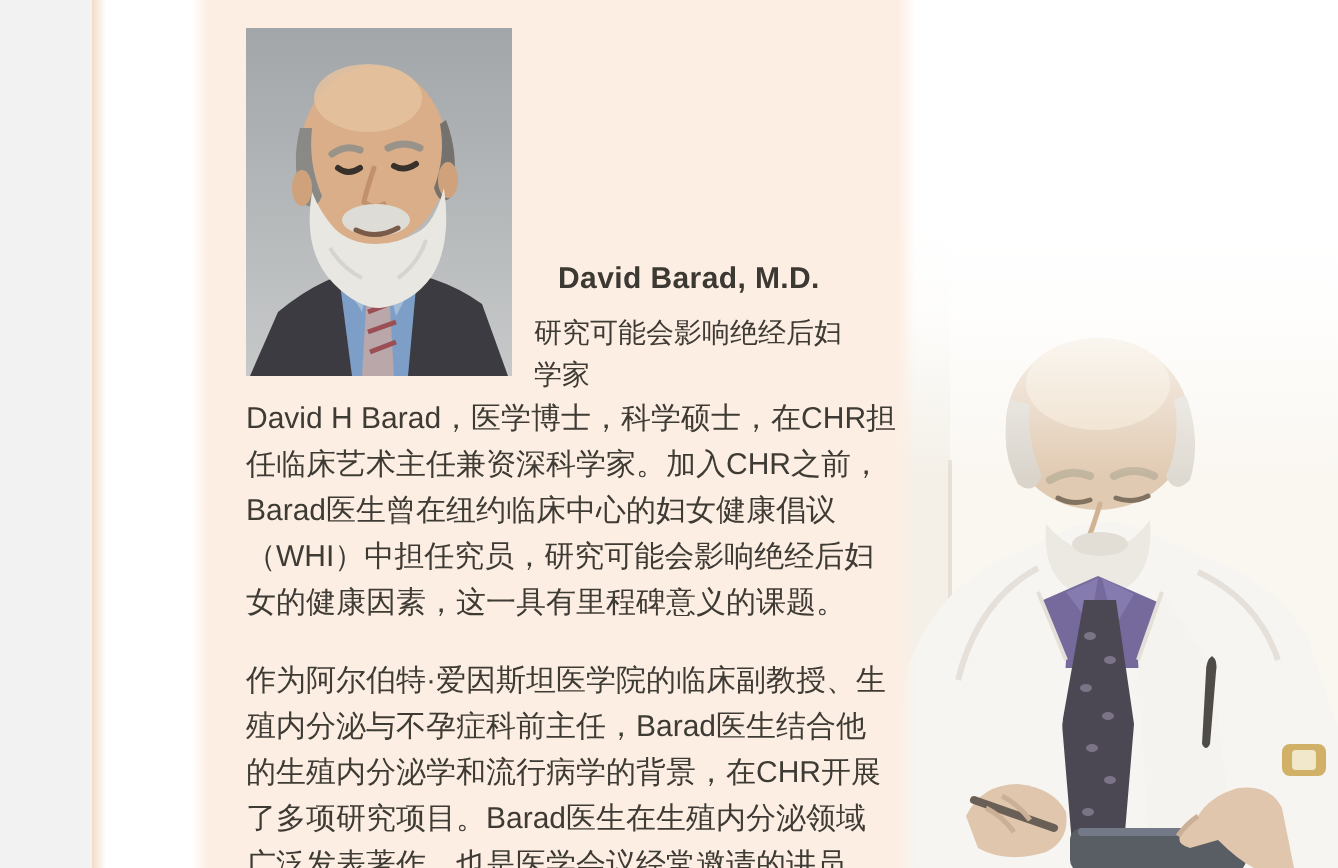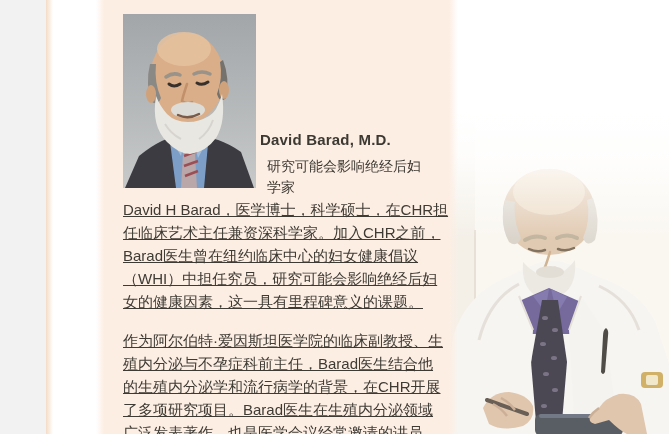--- a/index.html
+++ b/index.html
@@ -16,34 +16,33 @@
   }
   .content-panel{
     position:absolute;left:104px;top:0;width:345px;height:434px;
     background:#fdeee3;
   }
   .portrait{
     position:absolute;left:19px;top:14px;width:133px;height:174px;
     overflow:hidden;
   }
   .doctor-name{
-    position:absolute;left:156px;top:131px;
+    position:absolute;left:175px;top:131px;
     font-size:15px;font-weight:bold;color:#3c3933;
     letter-spacing:.2px;
   }
   .doctor-title{
     position:absolute;left:163px;top:156px;width:160px;
     font-size:14px;line-height:21px;color:#3e3b35;
     white-space:pre-line;
   }
   .bio{
     position:absolute;left:19px;width:336px;
     font-size:15px;line-height:23px;color:#3e3b35;
     white-space:pre-line;
-    text-decoration:underline;
   }
   .bio.p1{top:198px;}
   .bio.p2{top:329px;}
   .side-photo{
     position:absolute;left:449px;top:0;width:220px;height:434px;
     background:#ffffff;
   }
   .side-photo svg{display:block;}
   .side-photo .edge-blend{
     position:absolute;left:0;top:0;width:9px;height:434px;

